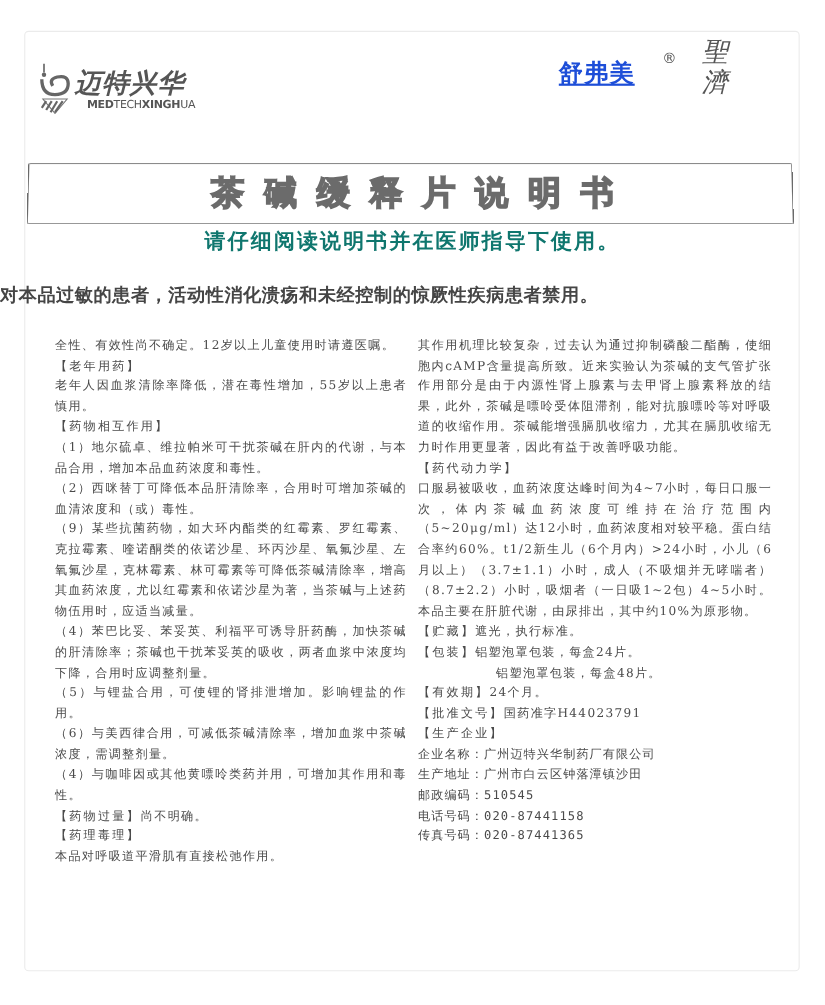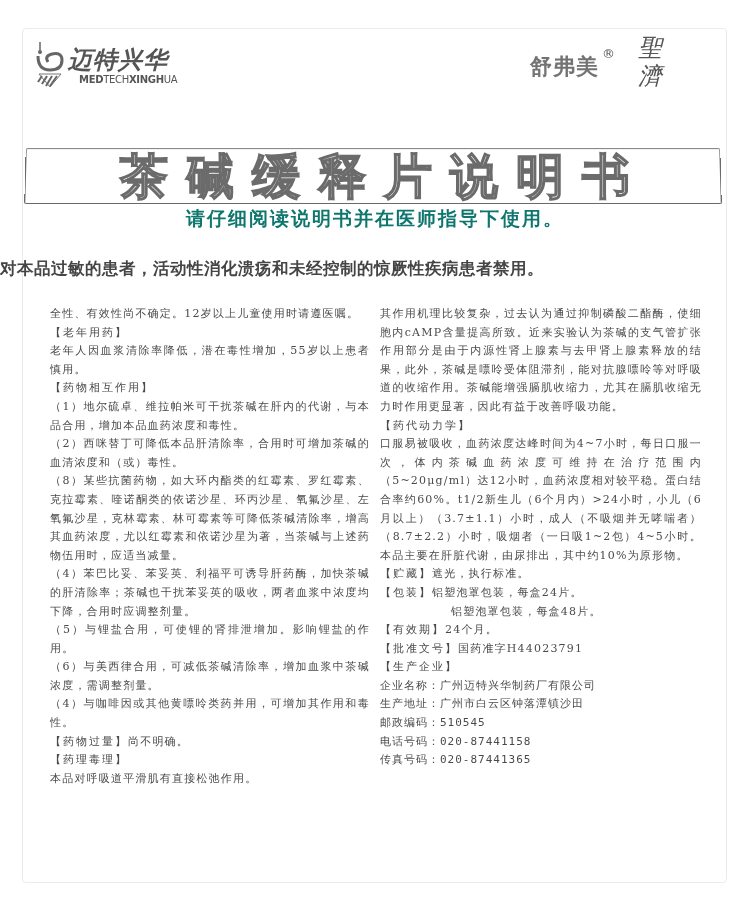--- a/index.html
+++ b/index.html
@@ -3,40 +3,40 @@
 <meta charset="utf-8">
 <style>
   html, body { margin: 0; padding: 0; background: #ffffff; }
   body { width: 750px; height: 914px; position: relative; overflow: hidden;
          font-family: "DejaVu Sans", "Liberation Sans", sans-serif; color: #3a3a3a; }
   
   #page-outline { position: absolute; left: 22px; top: 28px; width: 705px; height: 855px;
                   border: 1px solid #ebebeb; border-radius: 4px; box-sizing: border-box; }
 
   
-  #logo-left { position: absolute; left: 36px; top: 36px; width: 150px; height: 56px; }
+  #logo-left { position: absolute; left: 36px; top: 52px; width: 150px; height: 56px; }
   #logo-mark { position: absolute; left: 0; top: 4px; width: 28px; height: 48px; }
   #logo-cn { position: absolute; left: 32px; top: 8px; font-size: 24px; font-weight: bold;
              font-style: italic; color: #555; letter-spacing: 1px; white-space: nowrap; }
   #logo-en { position: absolute; left: 30px; top: 38px; font-size: 10px; color: #555;
              letter-spacing: -0.3px; white-space: nowrap; margin-left: 13px; }
   #logo-en b { font-weight: bold; }
-  #brand-right { position: absolute; left: 530px; top: 52px; font-size: 22px; font-weight: bold;
-                 color: #737373; white-space: nowrap; letter-spacing: 1px; }
+  #brand-right { position: absolute; left: 508px; top: 52px; font-size: 22px; font-weight: bold;
+                 color: #1d4ed8; white-space: nowrap; letter-spacing: 1px; text-decoration: underline; }
   #brand-reg { position: absolute; left: 602px; top: 46px; font-size: 13px; color: #555; }
   #brand-callig { position: absolute; left: 638px; top: 36px; width: 40px; font-size: 24px;
                   color: #555; line-height: 28px; font-family: Liberation Mono, monospace; font-style: italic; }
 
   
   #title-box { position: absolute; left: 25px; top: 148px; width: 696px; height: 56px;
                border: 1.5px solid #6a6a6a; border-top-color: #8a8a8a;
                border-radius: 2px; box-sizing: border-box;
                transform: perspective(900px) rotateX(4deg); }
   #title-text { position: absolute; left: 0; right: 0; top: 148px; text-align: center;
-                font-size: 48px; line-height: 56px; letter-spacing: 18px; font-weight: bold;
+                font-size: 30px; line-height: 56px; letter-spacing: 18px; font-weight: bold;
                 color: #fff; -webkit-text-stroke: 1.5px #6b6b6b; padding-left: 18px; }
   #subtitle { position: absolute; left: 0; right: 0; top: 206px; text-align: center;
               font-size: 19px; font-weight: bold; color: #0f766e; letter-spacing: 2px; }
   #warning { position: absolute; left: 0; right: 0; top: 258px; text-align: left;
              font-size: 16.5px; font-weight: bold; color: #454545; letter-spacing: 0.5px; }
 
   
   .col { position: absolute; top: 305px; font-size: 11px; line-height: 18.6px;
          color: #4a4a4a; font-family: "DejaVu Serif", serif; }
   #col-left { left: 50px; width: 320px; }
@@ -76,21 +76,21 @@
 <div id="subtitle">请仔细阅读说明书并在医师指导下使用。</div>
 <div id="warning">对本品过敏的患者，活动性消化溃疡和未经控制的惊厥性疾病患者禁用。</div>
 
 <div id="col-left" class="col">
   <p>全性、有效性尚不确定。12岁以上儿童使用时请遵医嘱。</p>
   <p class="hdr">【老年用药】</p>
   <p>老年人因血浆清除率降低，潜在毒性增加，55岁以上患者慎用。</p>
   <p class="hdr">【药物相互作用】</p>
   <p>（1）地尔硫卓、维拉帕米可干扰茶碱在肝内的代谢，与本品合用，增加本品血药浓度和毒性。</p>
   <p>（2）西咪替丁可降低本品肝清除率，合用时可增加茶碱的血清浓度和（或）毒性。</p>
-  <p>（8）某些抗菌药物，如大环内酯类的红霉素、罗红霉素、克拉霉素、喹诺酮类的依诺沙星、环丙沙星、氧氟沙星、左氧氟沙星，克林霉素、林可霉素等可降低茶碱清除率，增高其血药浓度，尤以红霉素和依诺沙星为著，当茶碱与上述药物伍用时，应适当减量。</p>
+  <p>（9）某些抗菌药物，如大环内酯类的红霉素、罗红霉素、克拉霉素、喹诺酮类的依诺沙星、环丙沙星、氧氟沙星、左氧氟沙星，克林霉素、林可霉素等可降低茶碱清除率，增高其血药浓度，尤以红霉素和依诺沙星为著，当茶碱与上述药物伍用时，应适当减量。</p>
   <p>（4）苯巴比妥、苯妥英、利福平可诱导肝药酶，加快茶碱的肝清除率；茶碱也干扰苯妥英的吸收，两者血浆中浓度均下降，合用时应调整剂量。</p>
   <p>（5）与锂盐合用，可使锂的肾排泄增加。影响锂盐的作用。</p>
   <p>（6）与美西律合用，可减低茶碱清除率，增加血浆中茶碱浓度，需调整剂量。</p>
   <p>（4）与咖啡因或其他黄嘌呤类药并用，可增加其作用和毒性。</p>
   <p><span class="hdr">【药物过量】</span><span>尚不明确。</span></p>
   <p class="hdr">【药理毒理】</p>
   <p>本品对呼吸道平滑肌有直接松弛作用。</p>
 </div>
 
 <div id="col-right" class="col">

